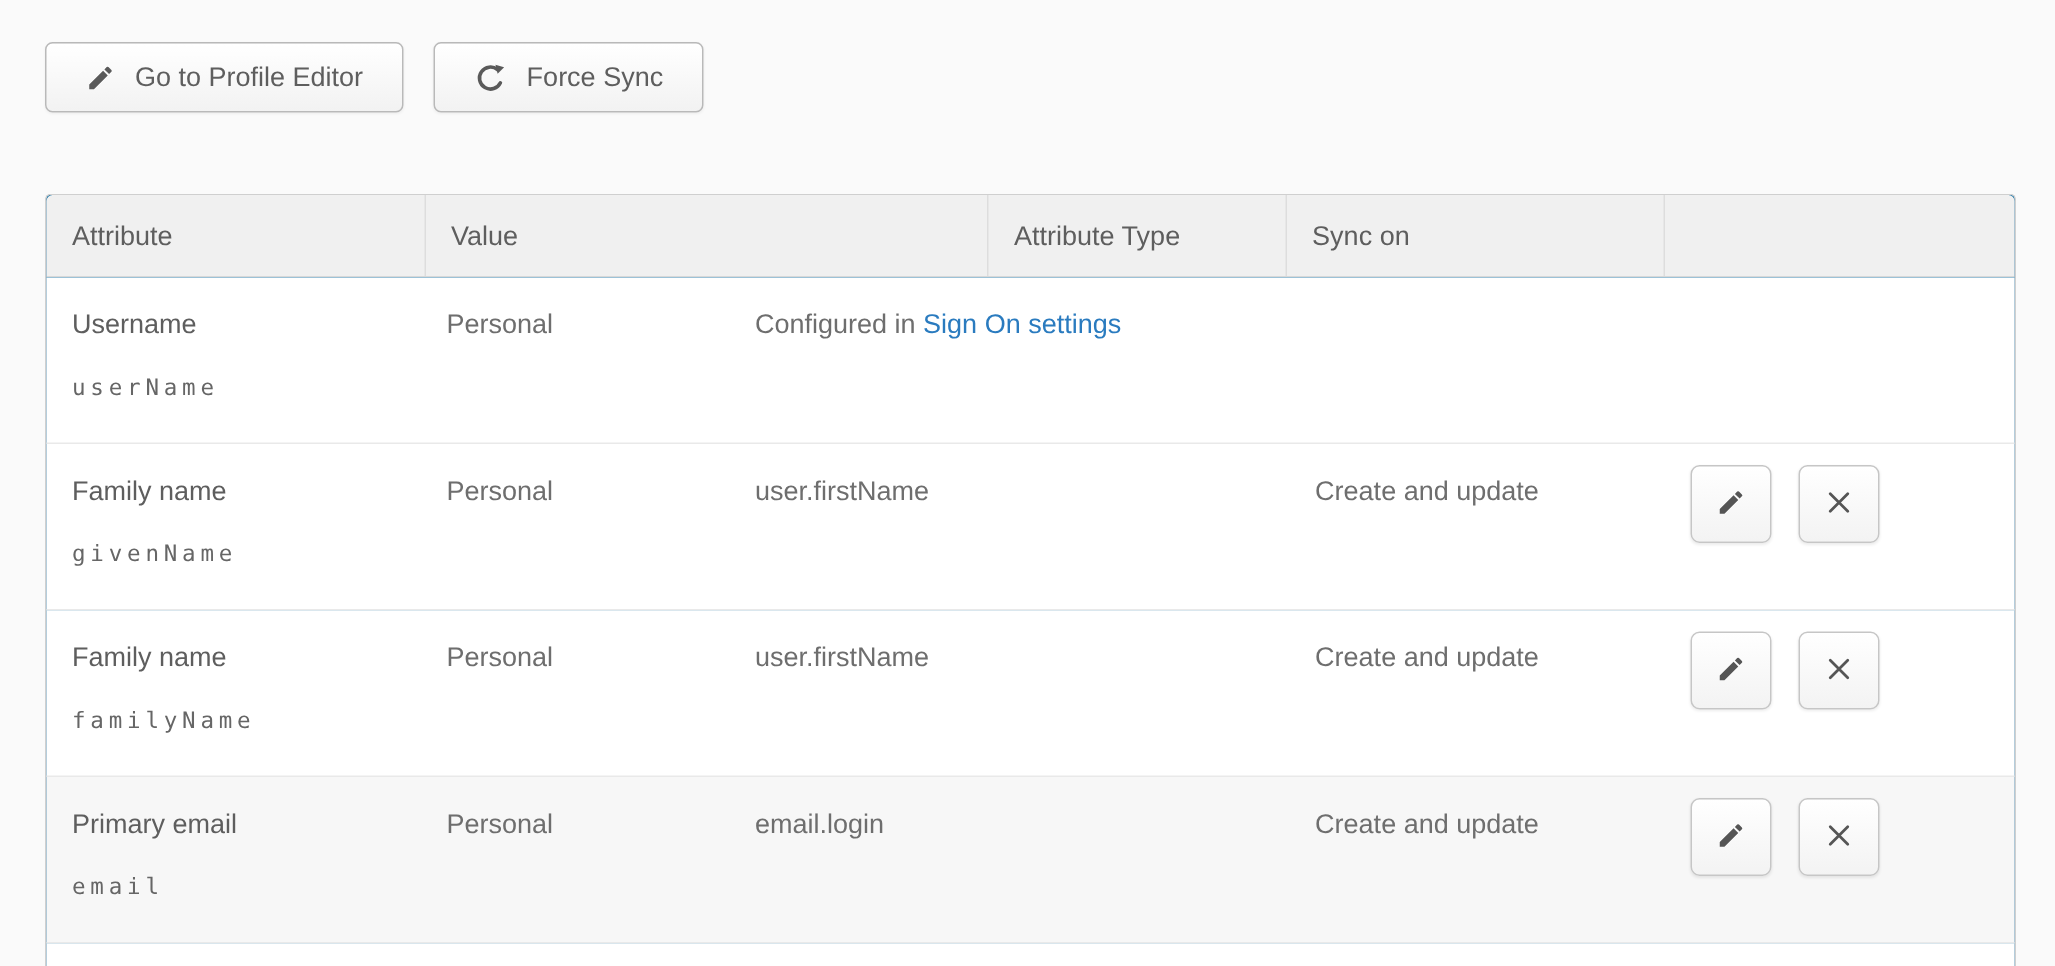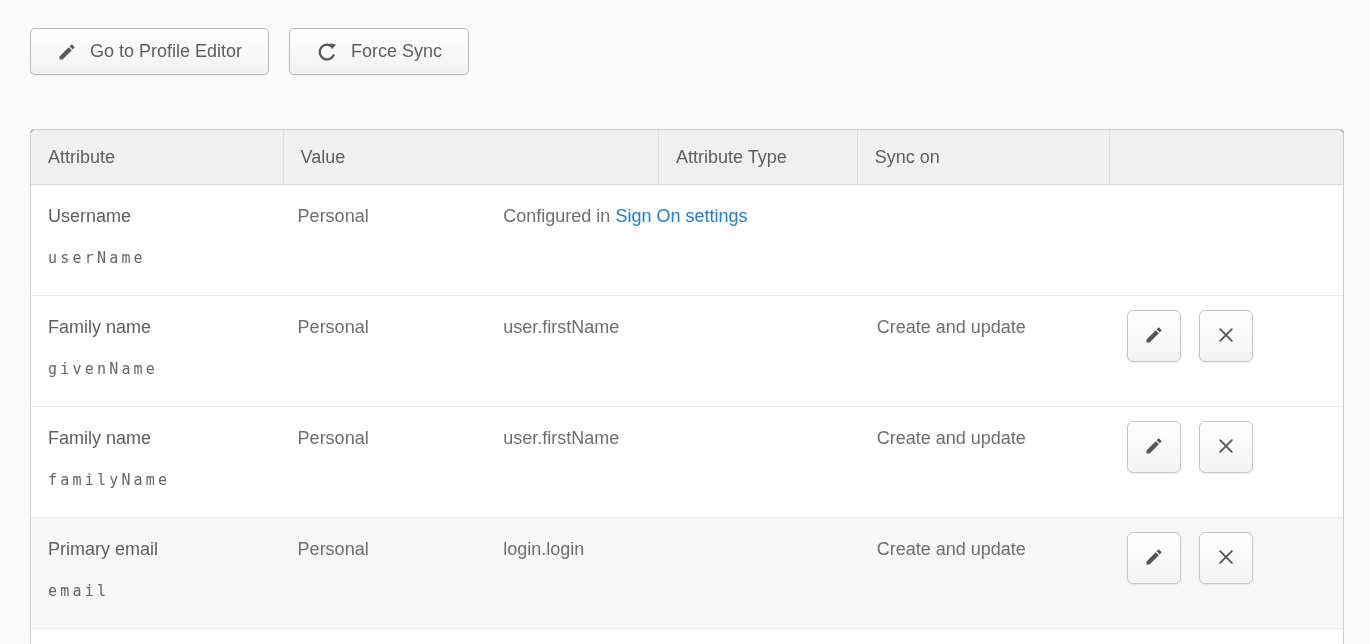--- a/index.html
+++ b/index.html
@@ -173,21 +173,21 @@
       </button>
     </div>
   </div>
 
   <div class="tr highlight">
     <div class="td td-attr c1">
       <div class="attr-label">Primary email</div>
       <div class="attr-code">email</div>
     </div>
     <div class="td td-type c2">Personal</div>
-    <div class="td td-value c3"><span>login.login</span></div>
+    <div class="td td-value c3"><span>email.login</span></div>
     <div class="td td-apply c4">Create and update</div>
     <div class="td td-actions c5">
       <button class="act-btn">
         <span class="ico">
           <svg width="20" height="20" viewBox="0 0 24 24">
                   <path fill="currentColor" d="M3 17.25V21h3.75L17.81 9.94l-3.75-3.75L3 17.25zM20.71 7.04a.996.996 0 0 0 0-1.41l-2.34-2.34a.996.996 0 0 0-1.41 0l-1.83 1.83 3.75 3.75 1.83-1.83z"></path>
                 </svg>
         </span>
       </button>
       <button class="act-btn">

